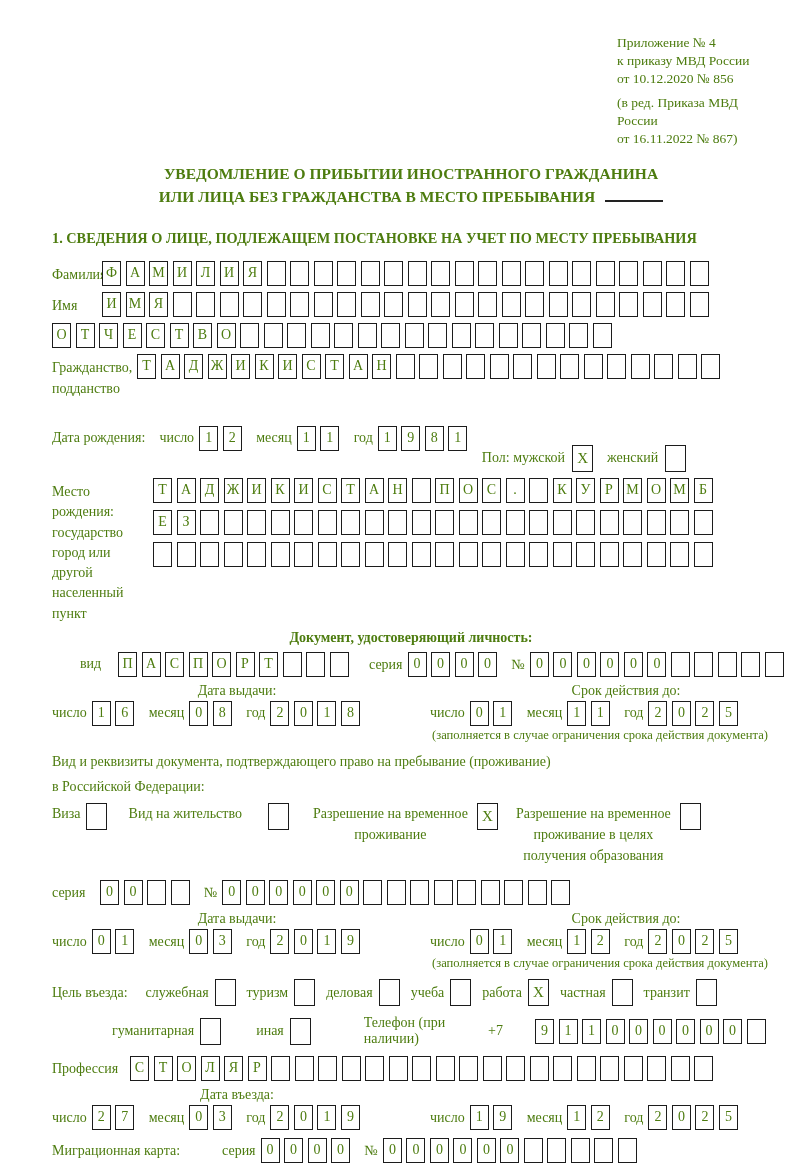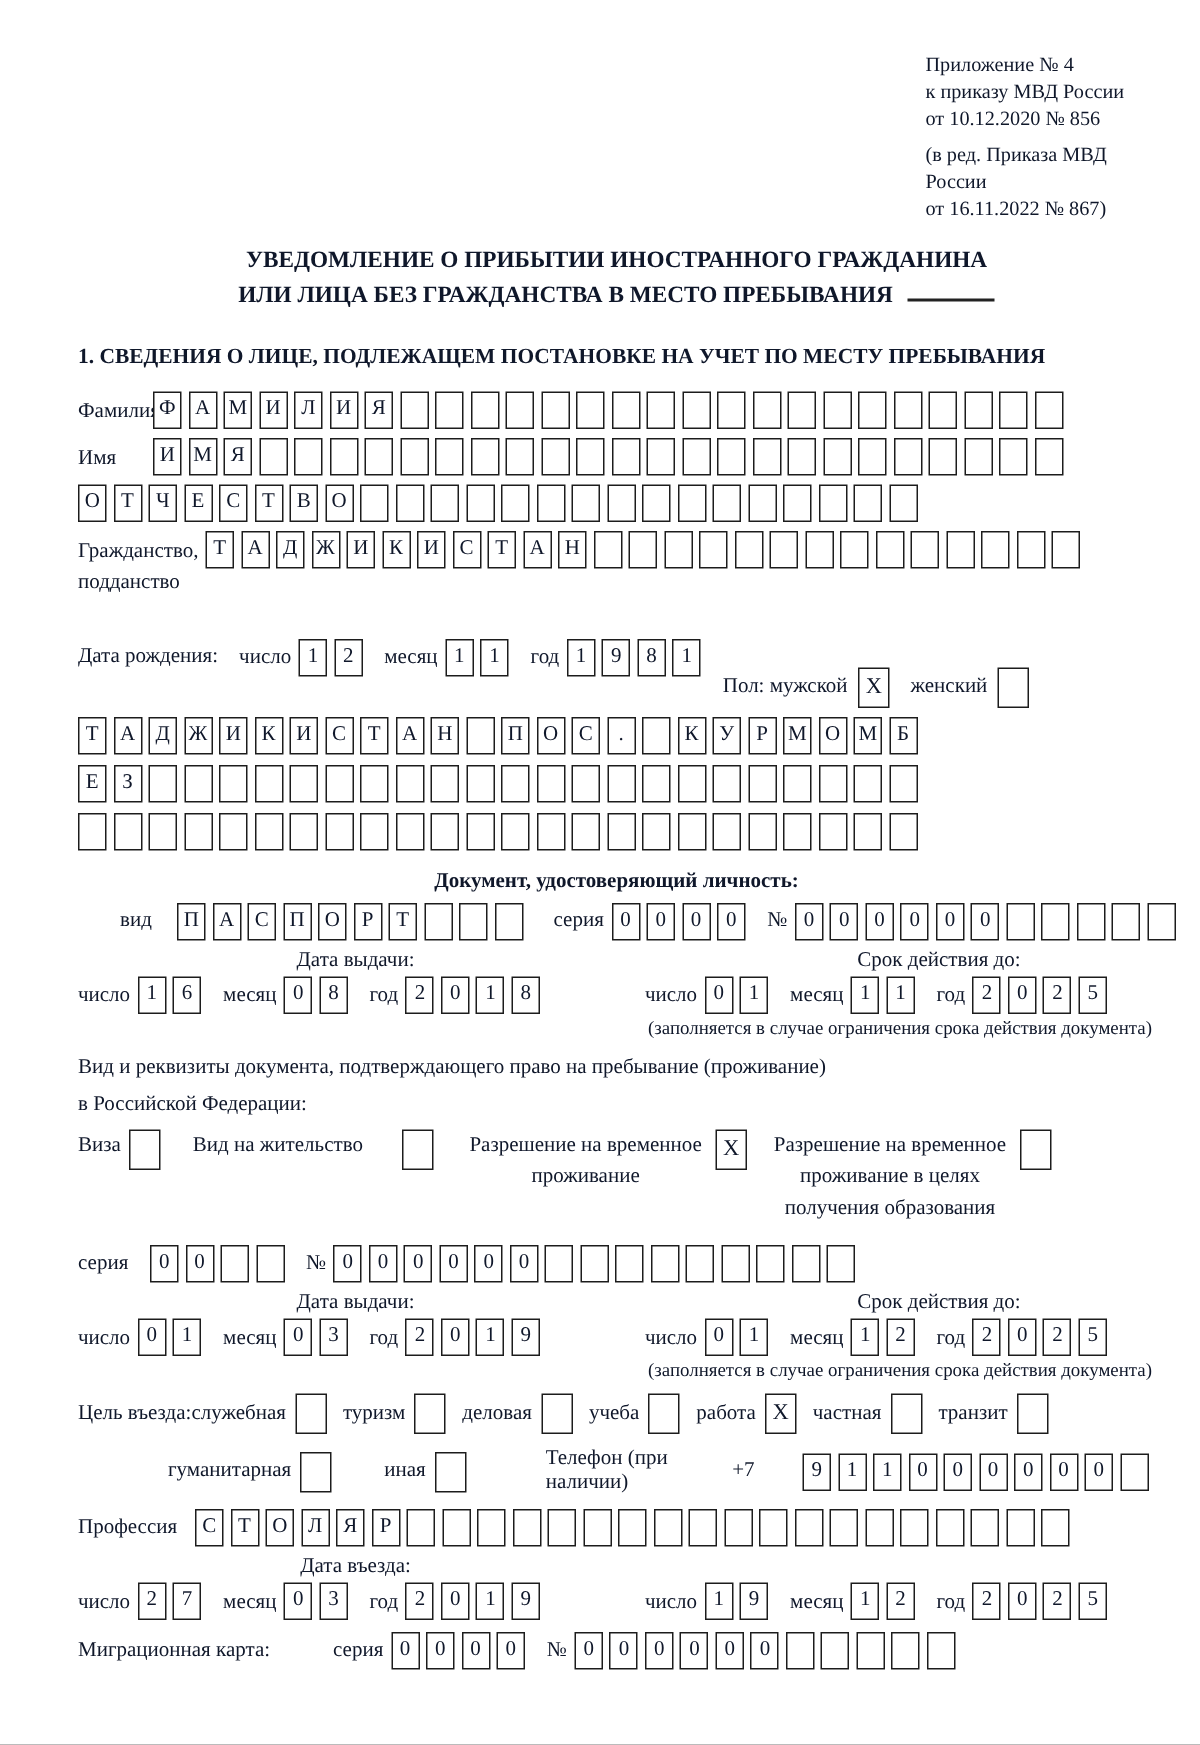--- a/index.html
+++ b/index.html
@@ -1,19 +1,19 @@
 <!DOCTYPE html>
 <html><head>
 <meta charset="utf-8">
 <style>
   * { box-sizing: border-box; margin: 0; padding: 0; }
   html,body { background:#888; }
   .page {
     width: 800px; height: 1163px; margin: 0 auto; background: #fff;
-    font-family: "Liberation Serif", serif; color: #0f172a;
+    font-family: "Liberation Serif", serif; color: #4d7c0f;
     padding: 34px 30px 0 52px; position: relative; overflow: hidden;
   }
   .appendix { margin-left: 565px; font-size: 13.5px; line-height: 1.32; }
   .appendix .rev { margin-top: 7px; }
   .forma { text-align: right; padding-right: 38px; font-weight: bold; font-size: 15px; margin-top: 16px; letter-spacing: .3px; }
   .title { text-align: center; font-weight: bold; font-size: 15.5px; line-height: 1.5; margin-top: 14px; }
   .title .uline { display:inline-block; width:58px; border-bottom:2px solid #222; height: 12px; margin-left: 10px; }
   .sect { font-weight: bold; font-size: 14.3px; margin-top: 22px; margin-bottom: 14px; }
 
   .frow { display: flex; align-items: flex-start; margin-bottom: 6px; }
@@ -108,20 +108,26 @@
     <span class="gender" style="margin-left:10px;margin-top:40px;">
       <span>Пол:</span>&nbsp;
       <span>мужской</span>
       <span class="cbx">X</span>
       <span>женский</span>
       <span class="cbx"></span>
     </span>
   </div>
 
   <div class="frow" style="margin-top:4px;">
+    <span class="flabel w100">
+      <span>Место рождения:</span><br>
+      <span>государство</span><br>
+      <span>город или другой</span><br>
+      <span>населенный пункт</span>
+    </span>
     <span class="stack">
       <span class="cells"><span class="cell">Т</span><span class="cell">А</span><span class="cell">Д</span><span class="cell">Ж</span><span class="cell">И</span><span class="cell">К</span><span class="cell">И</span><span class="cell">С</span><span class="cell">Т</span><span class="cell">А</span><span class="cell">Н</span><span class="cell"></span><span class="cell">П</span><span class="cell">О</span><span class="cell">С</span><span class="cell">.</span><span class="cell"></span><span class="cell">К</span><span class="cell">У</span><span class="cell">Р</span><span class="cell">М</span><span class="cell">О</span><span class="cell">М</span><span class="cell">Б</span></span>
       <span class="cells"><span class="cell">Е</span><span class="cell">З</span><span class="cell"></span><span class="cell"></span><span class="cell"></span><span class="cell"></span><span class="cell"></span><span class="cell"></span><span class="cell"></span><span class="cell"></span><span class="cell"></span><span class="cell"></span><span class="cell"></span><span class="cell"></span><span class="cell"></span><span class="cell"></span><span class="cell"></span><span class="cell"></span><span class="cell"></span><span class="cell"></span><span class="cell"></span><span class="cell"></span><span class="cell"></span><span class="cell"></span></span>
       <span class="cells"><span class="cell"></span><span class="cell"></span><span class="cell"></span><span class="cell"></span><span class="cell"></span><span class="cell"></span><span class="cell"></span><span class="cell"></span><span class="cell"></span><span class="cell"></span><span class="cell"></span><span class="cell"></span><span class="cell"></span><span class="cell"></span><span class="cell"></span><span class="cell"></span><span class="cell"></span><span class="cell"></span><span class="cell"></span><span class="cell"></span><span class="cell"></span><span class="cell"></span><span class="cell"></span><span class="cell"></span></span>
     </span>
   </div>
 
   <div style="text-align:center; font-weight:bold; font-size:14px; margin:2px 0 6px 0;">Документ, удостоверяющий личность:</div>
 
   <div class="frow" style="align-items:center;">
@@ -183,21 +189,21 @@
     <span class="l">Дата выдачи:</span>
     <span class="r">Срок действия до:</span>
   </div>
   <div class="pairdates">
     <span class="l dategrp"><span class="mini first">число</span><span class="cell">0</span><span class="cell">1</span><span class="mini">месяц</span><span class="cell">0</span><span class="cell">3</span><span class="mini">год</span><span class="cell">2</span><span class="cell">0</span><span class="cell">1</span><span class="cell">9</span></span>
     <span class="dategrp"><span class="mini first">число</span><span class="cell">0</span><span class="cell">1</span><span class="mini">месяц</span><span class="cell">1</span><span class="cell">2</span><span class="mini">год</span><span class="cell">2</span><span class="cell">0</span><span class="cell">2</span><span class="cell">5</span></span>
   </div>
   <div class="smallnote">(заполняется в случае ограничения срока действия документа)</div>
 
   <div class="purpose">
-    <span style="margin-right:0;text-align:right;">Цель въезда:</span>
+    <span style="margin-right:18px;text-align:right;">Цель въезда:</span>
     <span class="it">
         <span>служебная</span>
         <span class="cbx"></span>
       </span>
     <span class="it">
         <span>туризм</span>
         <span class="cbx"></span>
       </span>
     <span class="it">
         <span>деловая</span>

